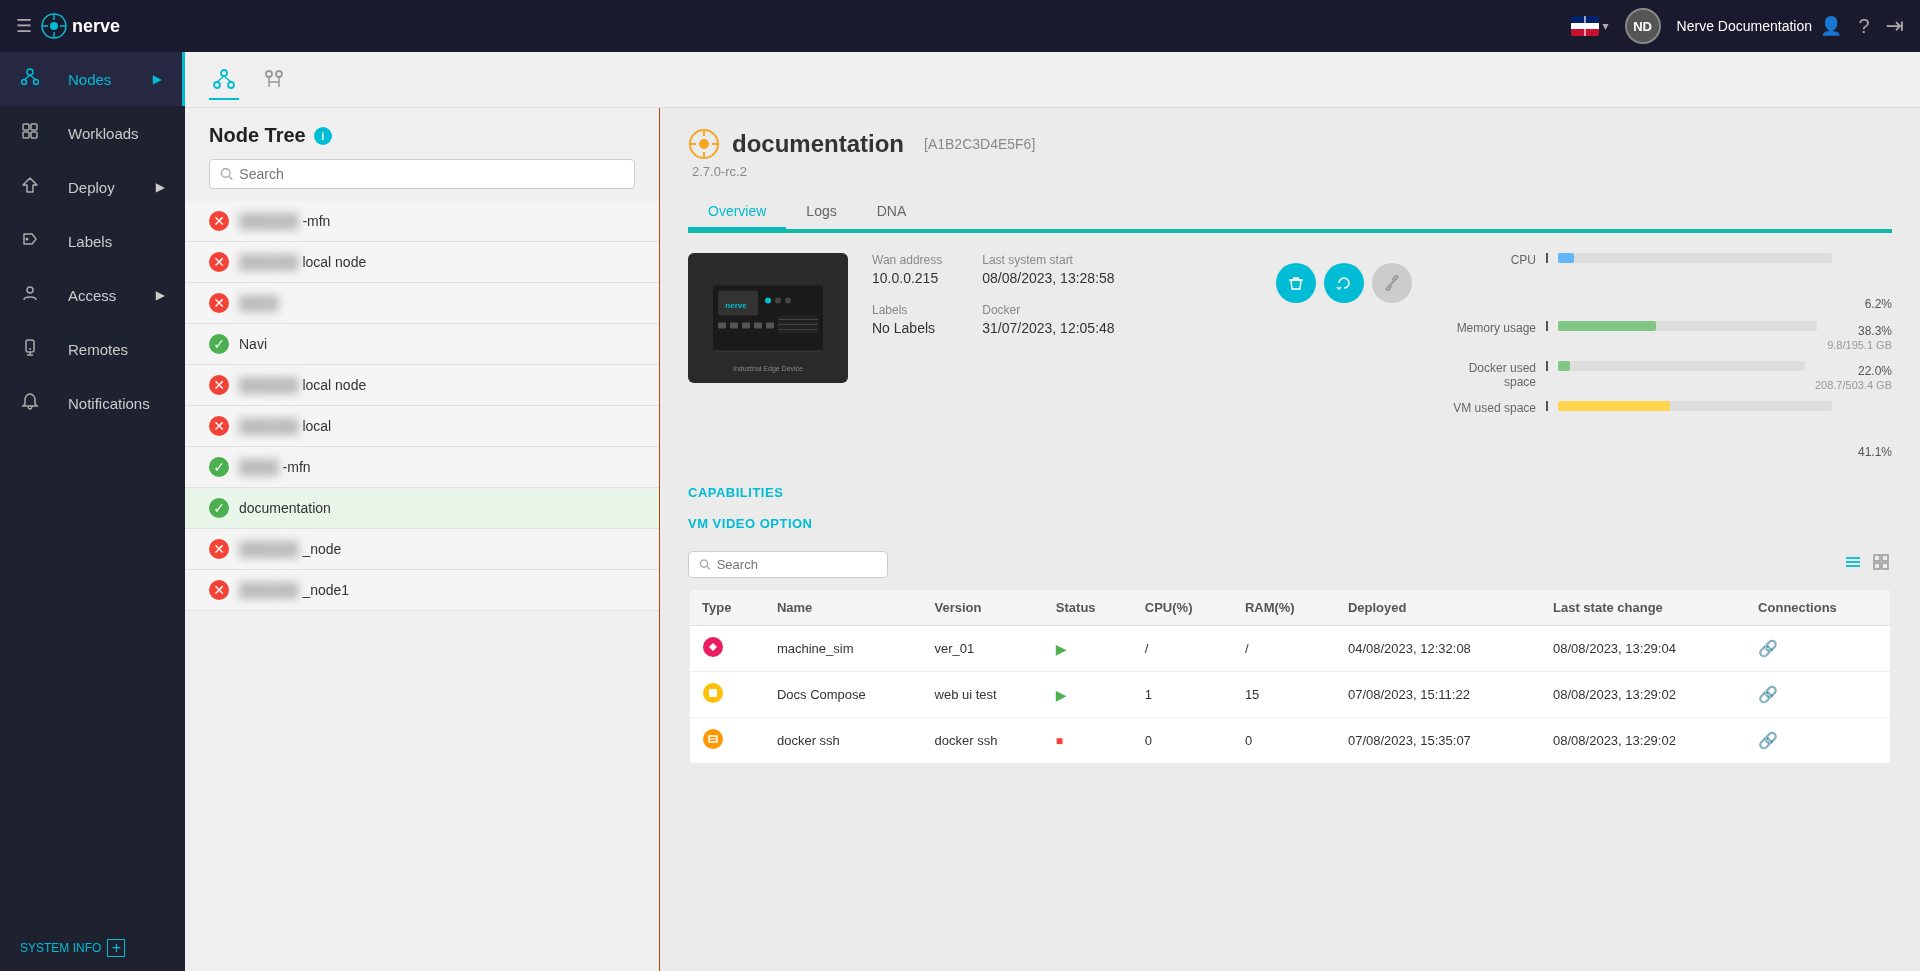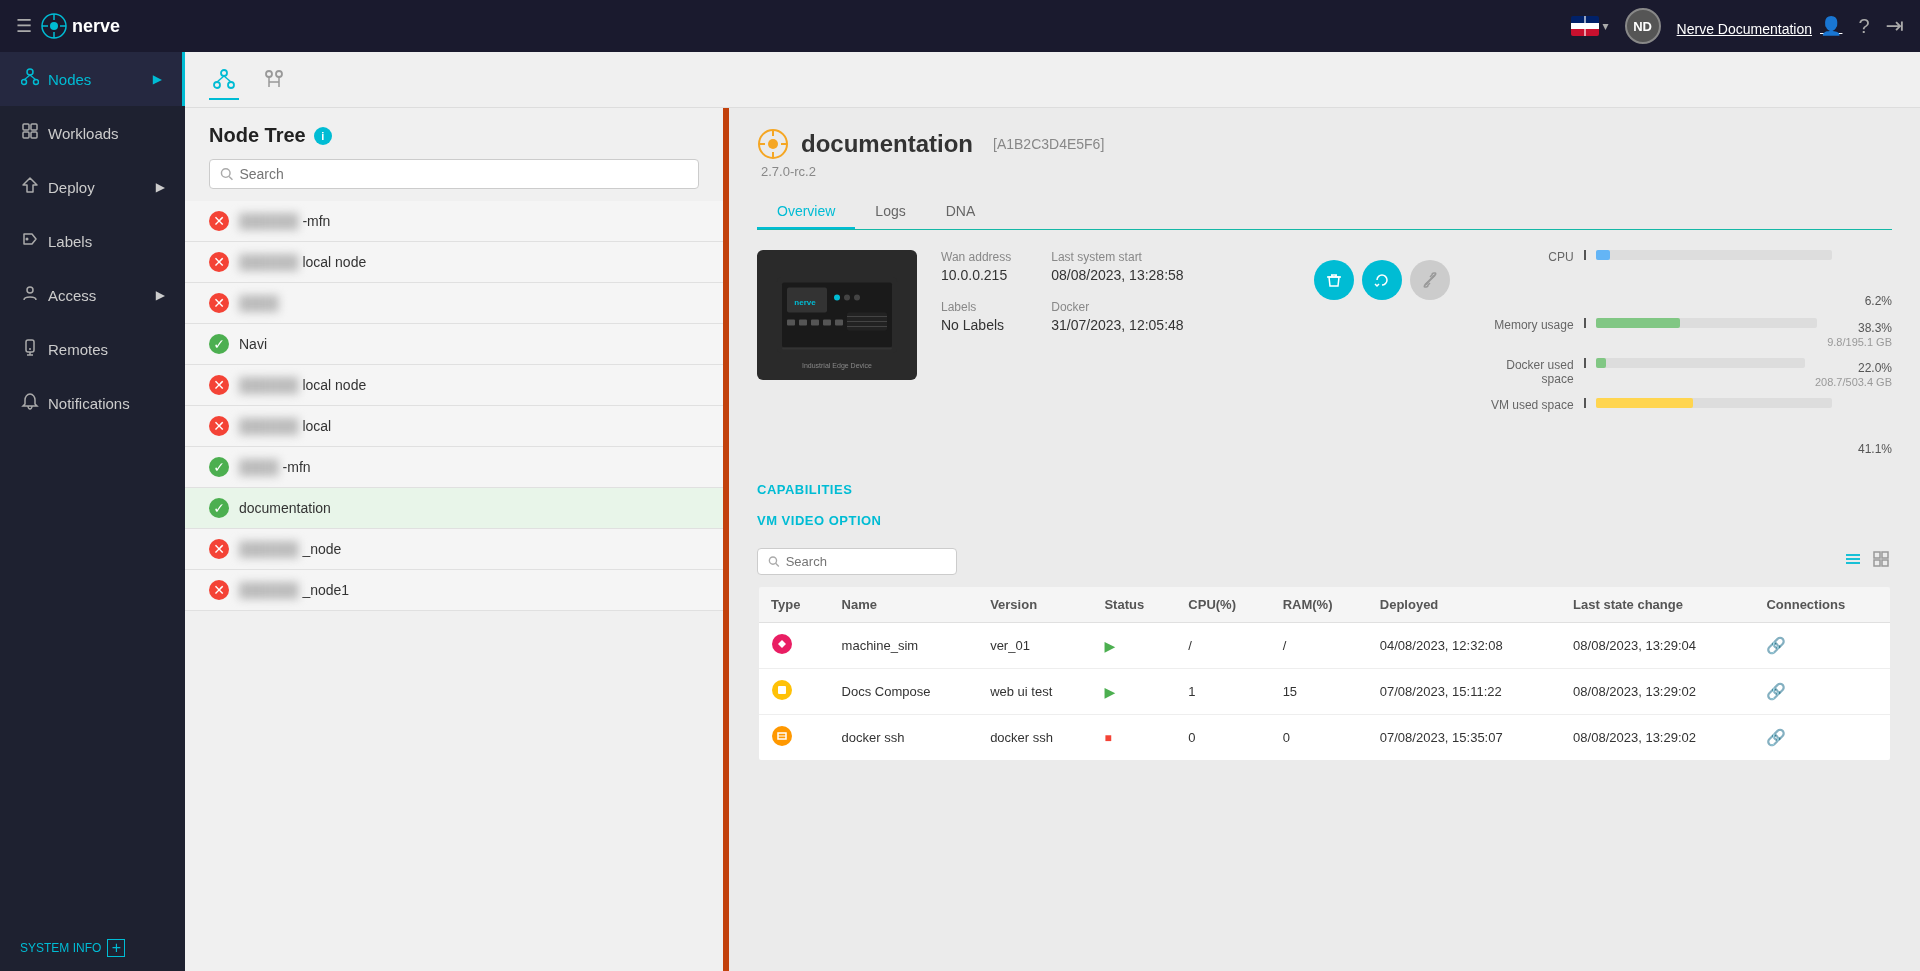--- a/index.html
+++ b/index.html
@@ -14,40 +14,40 @@
       padding: 0 16px;
       color: #fff;
       flex-shrink: 0;
       gap: 12px;
     }
     .navbar-brand { display: flex; align-items: center; gap: 8px; flex: 1; }
     .hamburger { font-size: 18px; cursor: pointer; color: #aaa; }
     .navbar-right { display: flex; align-items: center; gap: 16px; }
     .flag-btn { display: flex; align-items: center; gap: 4px; cursor: pointer; }
     .user-avatar { width: 36px; height: 36px; border-radius: 50%; background: #555; display: flex; align-items: center; justify-content: center; font-weight: bold; font-size: 13px; border: 2px solid #888; }
-    .navbar-user { display: flex; align-items: flex-end; gap: 8px; text-decoration: underline; }
+    .navbar-user { display: flex; align-items: center; gap: 8px; }
     .navbar-username { font-size: 14px; }
     .navbar-icon { font-size: 20px; color: #aaa; cursor: pointer; }
 
     
     .main-layout { display: flex; flex: 1; overflow: hidden; }
 
     
     .sidebar {
       width: 185px;
       background: #1e2130;
       color: #ccc;
       display: flex;
       flex-direction: column;
       flex-shrink: 0;
     }
     .sidebar-item {
       display: flex;
       align-items: center;
-      gap: 8px;
+      gap: 28px;
       padding: 16px 20px;
       cursor: pointer;
       font-size: 15px;
       position: relative;
     }
     .sidebar-item.active { color: #00bcd4; border-right: 3px solid #00bcd4; background: #252840; }
     .sidebar-item .icon { font-size: 16px; width: 20px; text-align: center; }
     .sidebar-item .chevron { margin-left: auto; font-size: 12px; }
     .sidebar-bottom { margin-top: auto; padding: 14px 20px; font-size: 12px; color: #00bcd4; display: flex; align-items: center; gap: 6px; cursor: pointer; }
 
@@ -74,21 +74,21 @@
       font-size: 16px;
       color: #666;
       border-bottom: 2px solid transparent;
     }
     .tab-btn.active { color: #00bcd4; border-bottom: 2px solid #00bcd4; }
 
     
     .two-panel { display: flex; flex: 1; overflow: hidden; }
 
     
-    .left-panel { width: 544px; background: #f0f0f0; display: flex; flex-direction: column; flex-shrink: 0; border-right: 6px solid #c2410c; }
+    .left-panel { width: 475px; background: #f0f0f0; display: flex; flex-direction: column; flex-shrink: 0; border-right: 1px solid #c2410c; }
     .left-panel-header { padding: 16px 24px 8px; }
     .node-tree-title { display: flex; align-items: center; gap: 8px; font-size: 20px; font-weight: bold; color: #222; margin-bottom: 12px; }
     .info-icon { width: 18px; height: 18px; border-radius: 50%; background: #00bcd4; color: #fff; font-size: 11px; display: inline-flex; align-items: center; justify-content: center; font-weight: bold; }
     .search-box { display: flex; align-items: center; border: 1px solid #ccc; border-radius: 4px; padding: 6px 10px; background: #fff; gap: 6px; }
     .search-box input { border: none; outline: none; background: transparent; font-size: 14px; width: 100%; }
 
     
     .node-list { flex: 1; overflow-y: auto; padding: 4px 0; position: relative; }
     .node-list::-webkit-scrollbar { width: 6px; }
     .node-list::-webkit-scrollbar-thumb { background: #bbb; border-radius: 3px; }
@@ -115,21 +115,21 @@
     .right-panel::-webkit-scrollbar { width: 6px; }
     .right-panel::-webkit-scrollbar-thumb { background: #bbb; border-radius: 3px; }
 
     
     .node-detail-header { display: flex; align-items: center; gap: 12px; margin-bottom: 4px; }
     .node-title { font-size: 24px; font-weight: bold; }
     .node-id { font-size: 14px; color: #888; margin-left: 8px; }
     .node-version { font-size: 13px; color: #888; margin-bottom: 16px; margin-left: 4px; }
 
     
-    .detail-tabs { display: flex; gap: 0; border-bottom: 1px solid #14b8a6; margin-bottom: 20px; }
+    .detail-tabs { display: flex; gap: 0; border-bottom: 4px solid #14b8a6; margin-bottom: 20px; }
     .detail-tab { padding: 8px 20px; cursor: pointer; font-size: 14px; color: #666; border-bottom: 2px solid transparent; }
     .detail-tab.active { color: #00bcd4; border-bottom: 2px solid #00bcd4; font-weight: 500; }
 
     
     .overview-content { display: flex; gap: 24px; margin-bottom: 16px; }
     .device-image { width: 160px; height: 130px; background: #2a2a2a; border-radius: 6px; display: flex; align-items: center; justify-content: center; flex-shrink: 0; overflow: hidden; }
     .device-image svg { width: 140px; height: 120px; }
 
     .device-info { display: flex; gap: 40px; flex: 1; }
     .info-col { display: flex; flex-direction: column; gap: 16px; }

